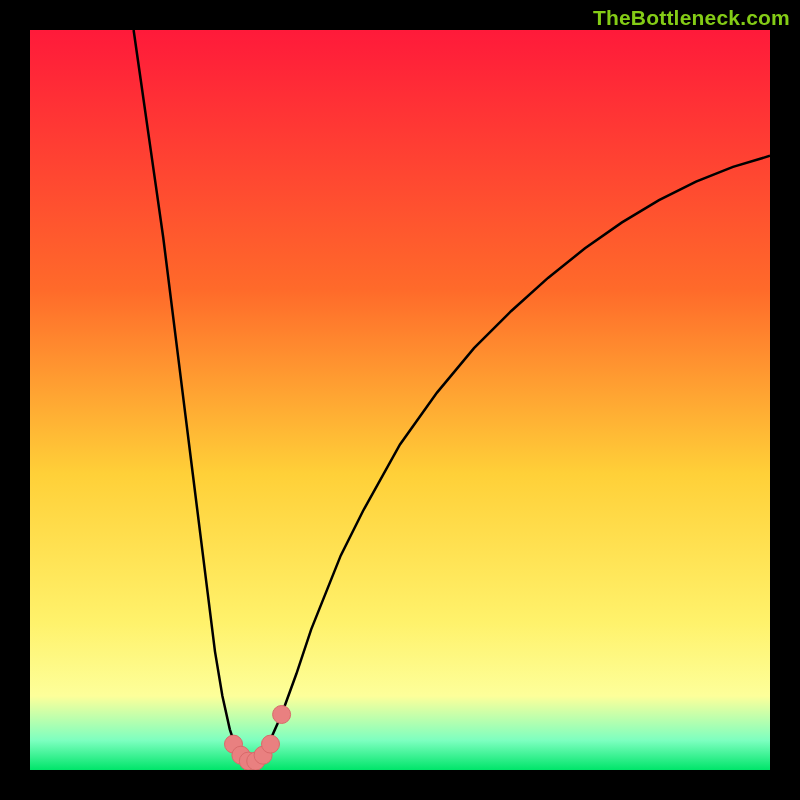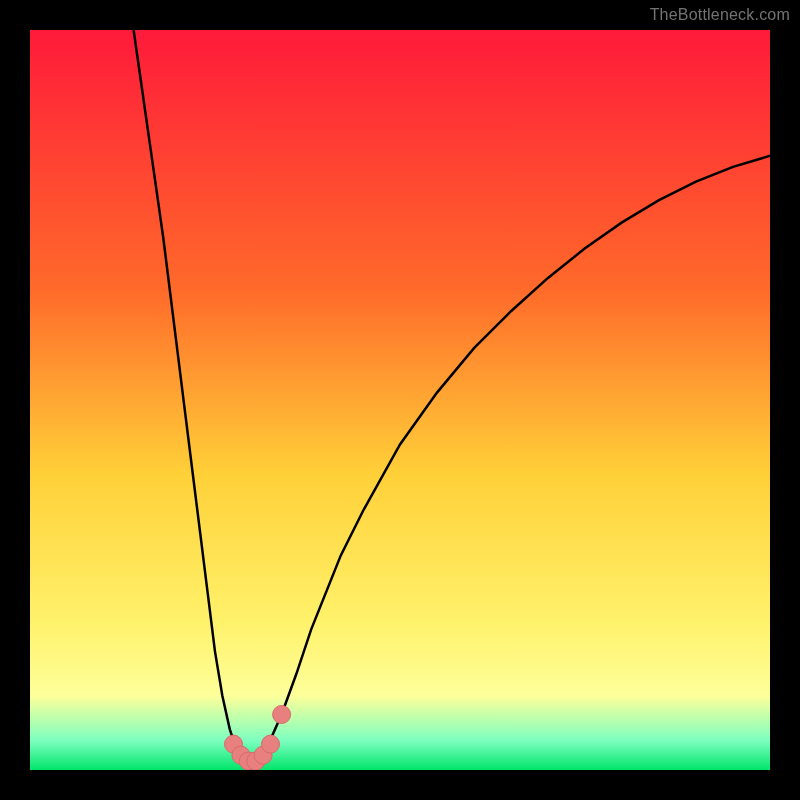--- a/index.html
+++ b/index.html
@@ -24,23 +24,23 @@
     left: 30px;
     top: 30px;
     width: 740px;
     height: 740px;
     overflow: hidden;
   }
   .watermark {
     position: absolute;
     top: 6px;
     right: 10px;
-    color: #737373;
-    font-size: 16px;
-    font-weight: 400;
+    color: #84cc16;
+    font-size: 21px;
+    font-weight: 700;
     letter-spacing: 0.2px;
   }
   svg { display: block; }
 </style>
 </head>
 <body>
 
 <div class="frame">
 
   <div class="plot-area">

